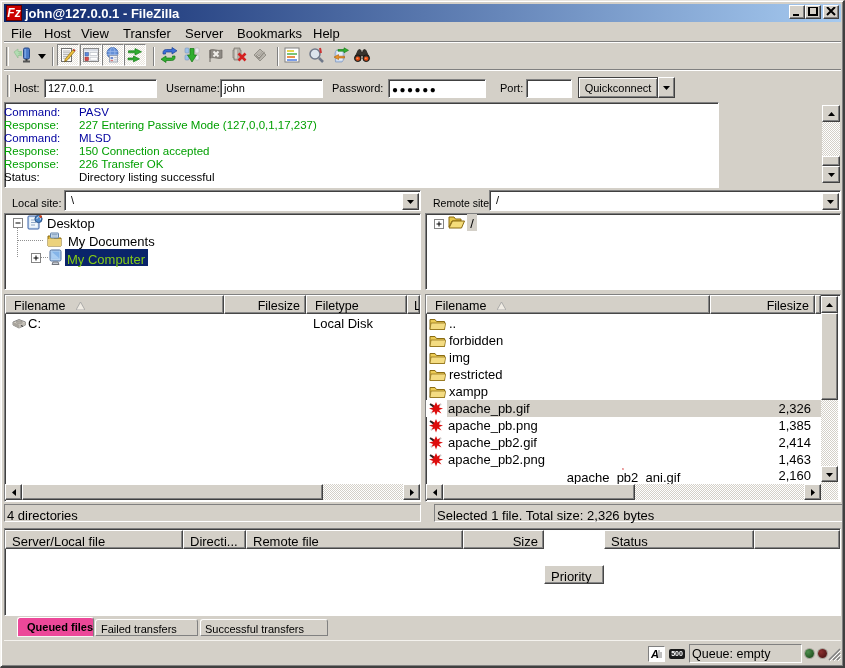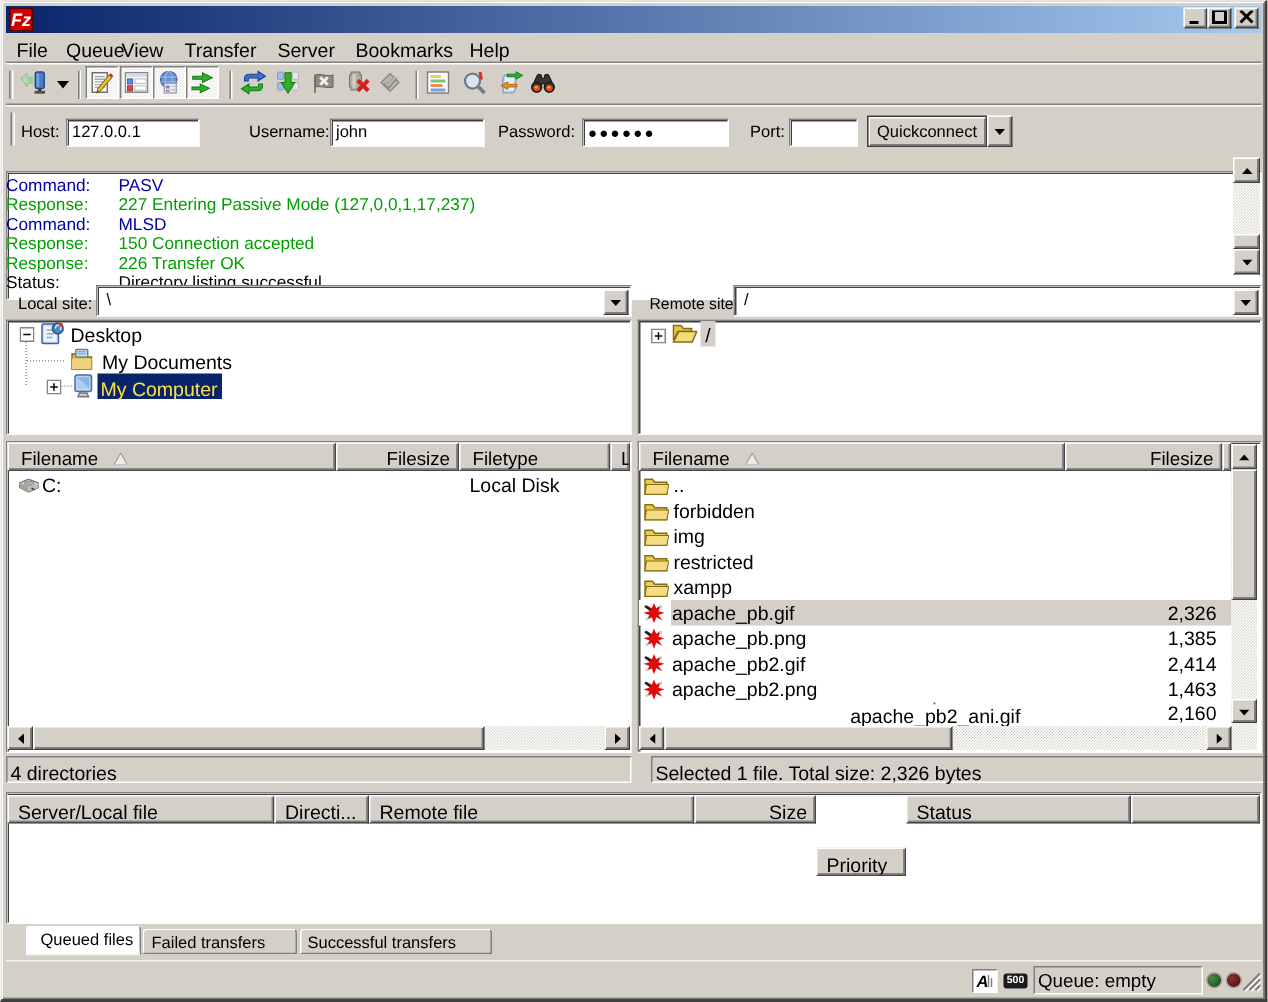--- a/index.html
+++ b/index.html
@@ -45,23 +45,23 @@
 .toggle svg{display:block;margin:2px auto 0;}
 
 .quickbar{left:4px;top:69px;width:837px;height:33px;
   border-top:1px solid #808080;box-shadow:inset 0 1px 0 #ffffff;}
 .qlabel{position:absolute;top:12px;}
 .qinput{position:absolute;top:9px;height:19px;background:#fff;
   border:1px solid;border-color:#808080 #ffffff #ffffff #808080;
   box-shadow:inset 1px 1px 0 #404040;
   padding:2px 3px 0 3px;font-size:11px;}
 
-.logpanel{left:4px;top:102px;width:837px;height:86px;background:#fff;
+.logpanel{left:4px;top:102px;width:715px;height:86px;background:#fff;
   border:1px solid;border-color:#808080 #ffffff #ffffff #808080;
-  box-shadow:inset 1px 1px 0 #404040;margin-top:12px;}
+  box-shadow:inset 1px 1px 0 #404040;}
 .logrow{position:absolute;left:-1px;height:13px;white-space:pre;font-size:11.5px;}
 .blue{color:#00009f;}
 .green{color:#009f00;}
 .lval{position:absolute;left:75px;}
 
 .sbtn{position:absolute;background:#d4d0c8;
   border:1px solid;border-color:#ffffff #404040 #404040 #ffffff;
   box-shadow:inset -1px -1px 0 #808080;}
 .sbtn svg{display:block;margin:6px auto 0;}
 .sthumb{position:absolute;background:#d4d0c8;
@@ -89,51 +89,52 @@
   box-shadow:inset -1px -1px 0 #868686;
   padding:3px 5px 0 8px;overflow:hidden;white-space:nowrap;}
 .listrow{position:absolute;height:17px;display:flex;align-items:center;white-space:nowrap;font-size:13px;}
 .selrow{background:linear-gradient(90deg,#ffffff 0 21px,#d4d0c8 21px 100%);}
 .statusbox{background:#d4d0c8;border:1px solid;border-color:#808080 #ffffff #ffffff #808080;
   padding:3px 0 0 2px;font-size:13px;}
 
 .tab{position:absolute;background:#d4d0c8;white-space:nowrap;
   border:1px solid;border-color:#ffffff #808080 #808080 #ffffff;
   border-radius:3px 3px 0 0;padding:3px 8px 0 8px;height:17px;}
-.tabactive{background:#ffffff;font-weight:normal;height:20px;z-index:2;border-bottom-color:#f6f5f2;}
+.tabactive{background:#ec4899;font-weight:bold;height:20px;z-index:2;border-bottom-color:#f6f5f2;}
 
 .sbarbox{position:absolute;border:1px solid;border-color:#808080 #ffffff #ffffff #808080;}
 .light{position:absolute;width:9px;height:9px;border-radius:50%;}
 </style>
 </head>
 <body>
 <div class="winborder"></div>
 
 <div class="abs titlebar">
   <div class="fzicon">Fz</div>
+  <span class="titletext">john@127.0.0.1 - FileZilla</span>
 </div>
 <div class="winbtn" style="left:789px;">
     <svg width="12" height="10">
       <rect x="2" y="7" width="6" height="2" fill="#000"></rect>
     </svg>
   </div>
 <div class="winbtn" style="left:805px;">
     <svg width="12" height="10">
       <rect x="2" y="0" width="8" height="8" fill="none" stroke="#000" stroke-width="2"></rect>
     </svg>
   </div>
 <div class="winbtn" style="left:823px;">
     <svg width="12" height="10">
       <path d="M2 0 L10 8 M10 0 L2 8" stroke="#000" stroke-width="2"></path>
     </svg>
   </div>
 
 <div class="abs menubar">
   <span style="left:7px;">File</span>
-    <span style="left:40px;">Queue</span>
+    <span style="left:40px;">Host</span>
     <span style="left:77px;">View</span>
     <span style="left:119px;">Transfer</span>
     <span style="left:181px;">Server</span>
     <span style="left:233px;">Bookmarks</span>
     <span style="left:309px;">Help</span>
 </div>
 
 <div class="abs toolbar">
   <div class="grip" style="left:2px;"></div>
   <svg class="ticon" style="left:9px;width:20px;" width="20" height="16" viewBox="0 0 20 16">
@@ -238,21 +239,21 @@
     <ellipse cx="13.2" cy="11.7" rx="2.2" ry="2.1" fill="#e84a10"></ellipse>
     <ellipse cx="4.4" cy="11.2" rx="1" ry="0.8" fill="#ff9a60"></ellipse>
     <ellipse cx="12.8" cy="11.2" rx="1" ry="0.8" fill="#ff9a60"></ellipse>
     <rect x="8" y="5.5" width="2" height="2.5" fill="#38342e"></rect>
   </svg>
 </div>
 
 <div class="abs quickbar">
   <div class="grip" style="left:3px;top:5px;height:22px;"></div>
   <span class="qlabel" style="left:10px;">Host:</span>
-  <div class="qinput" style="left:40px;width:89px;">127.0.0.1</div>
+  <div class="qinput" style="left:40px;width:113px;">127.0.0.1</div>
   <span class="qlabel" style="left:162px;">Username:</span>
   <div class="qinput" style="left:216px;width:103px;">john</div>
   <span class="qlabel" style="left:328px;">Password:</span>
   <div class="qinput" style="left:384px;width:98px;letter-spacing:1.5px;font-size:10px;padding-top:4px;">●●●●●●</div>
   <span class="qlabel" style="left:496px;">Port:</span>
   <div class="qinput" style="left:522px;width:46px;"></div>
   <div class="abs" style="left:574px;top:7px;width:80px;height:21px;background:#d4d0c8;border:1px solid #404040;box-shadow:inset 1px 1px 0 #ffffff, inset -1px -1px 0 #808080;text-align:center;padding-top:4px;">Quickconnect</div>
   <div class="abs" style="left:654px;top:7px;width:17px;height:21px;background:#d4d0c8;border:1px solid;border-color:#ffffff #404040 #404040 #ffffff;box-shadow:inset -1px -1px 0 #808080;">
     <svg style="display:block;margin:8px auto 0;" width="7" height="4">
         <path d="M0 0 L7 0 L3.5 4 Z" fill="#000"></path>
@@ -325,21 +326,21 @@
     <rect x="0.5" y="0.5" width="9" height="9" fill="#fff" stroke="#848484"></rect>
     <path d="M2.5 5 h5 M5 2.5 v5" stroke="#000"></path>
   </svg>
 <div class="abs" style="left:41px;top:257px;width:8px;height:1px;background-image:linear-gradient(90deg,#909090 1px,transparent 1px);background-size:2px 1px;"></div>
 <svg class="abs" style="left:49px;top:249px;" width="13" height="17" viewBox="0 0 13 17">
   <rect x="1" y="1" width="11" height="11" rx="1.5" fill="#b8d4f0" stroke="#4a6a9a"></rect>
   <rect x="2.5" y="2.5" width="8" height="7" fill="#84b4e8"></rect>
   <path d="M2.5 2.5 L10.5 9.5 L2.5 9.5 Z" fill="#aacef2"></path>
   <path d="M4 13 L9 13 L10 15.5 L3 15.5 Z" fill="#c8ccd4" stroke="#70747c"></path>
 </svg>
-<div class="abs" style="left:65px;top:249px;height:17px;background:#0a246a;color:#fde047;padding:3px 3px 0 2px;font-size:13px;">My Computer</div>
+<div class="abs" style="left:65px;top:249px;height:17px;background:#0a246a;color:#84cc16;padding:3px 3px 0 2px;font-size:13px;">My Computer</div>
 
 <div class="wpanel abs" style="left:425px;top:213px;width:416px;height:77px;"></div>
 <svg class="abs" style="left:434px;top:219px;" width="10" height="10">
     <rect x="0.5" y="0.5" width="9" height="9" fill="#fff" stroke="#848484"></rect>
     <path d="M2.5 5 h5 M5 2.5 v5" stroke="#000"></path>
   </svg>
 <svg class="abs" style="left:448px;top:214px;" width="17" height="15" viewBox="0 0 17 15">
   <path d="M1 3 L6 3 L7.5 5 L13 5 L13 7 L4 7 L1 13 Z" fill="#e8c84a" stroke="#8a6a10"></path>
   <path d="M4.5 7 L16.5 7 L13.5 14 L1 14 Z" fill="#f4dc7a" stroke="#8a6a10"></path>
 </svg>

